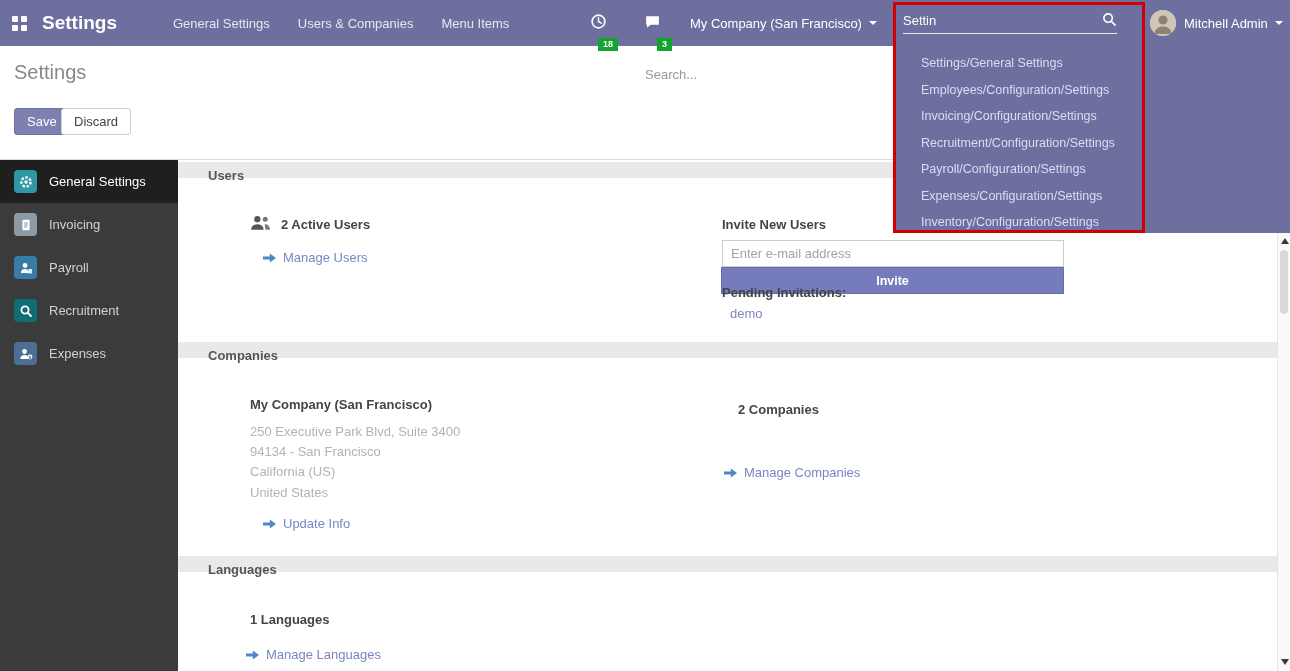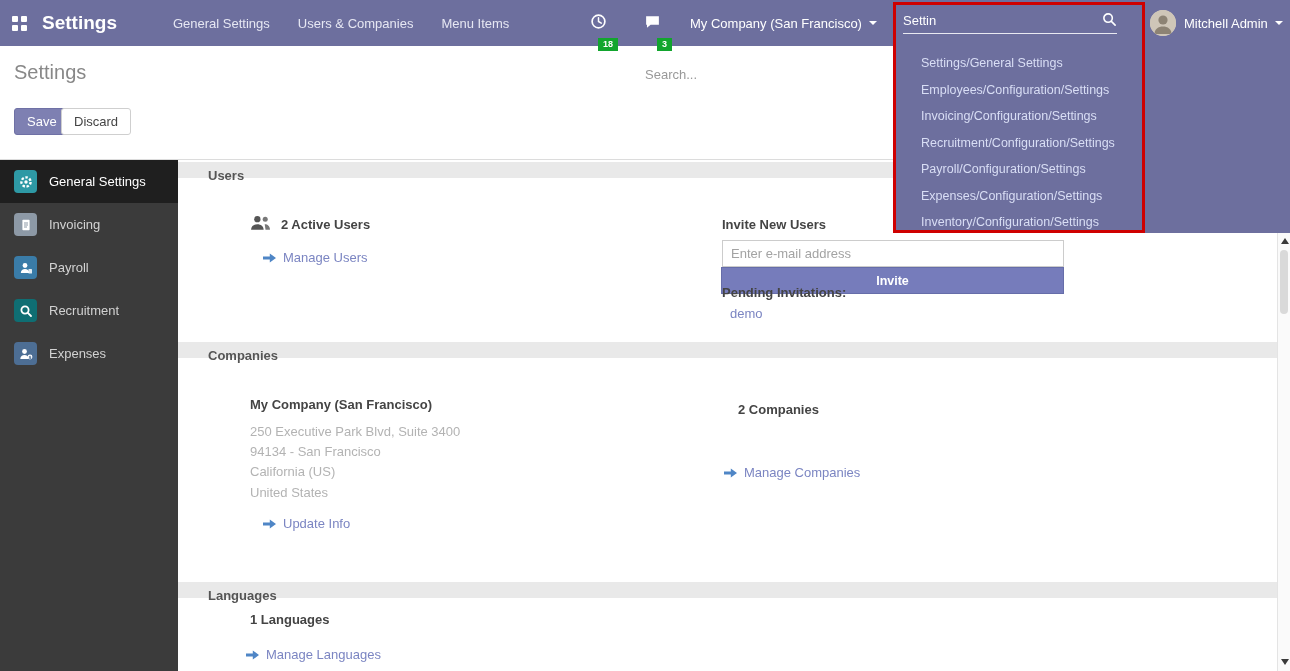--- a/index.html
+++ b/index.html
@@ -300,21 +300,21 @@
   </div>
 
   <div class="abs bold-label" style="left:544px; top:242px;margin-left:16px;">2 Companies</div>
   <div class="abs o-link" style="left:546px; top:273px;margin-top:32px;">
     <svg width="13" height="10" viewBox="0 0 13 10">
         <path d="M0 3.4h6.8V0.4L13 5 6.8 9.6V6.6H0z" fill="#4f86c6"></path>
       </svg>
     <span>Manage Companies</span>
   </div>
 
-  <div class="strip" style="top:396px;margin-top:26px;">Languages</div>
+  <div class="strip" style="top:396px;">Languages</div>
 
   <div class="abs bold-label" style="left:72px; top:452px;">1 Languages</div>
   <div class="abs o-link" style="left:68px; top:487px;">
     <svg width="13" height="10" viewBox="0 0 13 10">
         <path d="M0 3.4h6.8V0.4L13 5 6.8 9.6V6.6H0z" fill="#4f86c6"></path>
       </svg>
     <span>Manage Languages</span>
   </div>
 </div>
 

